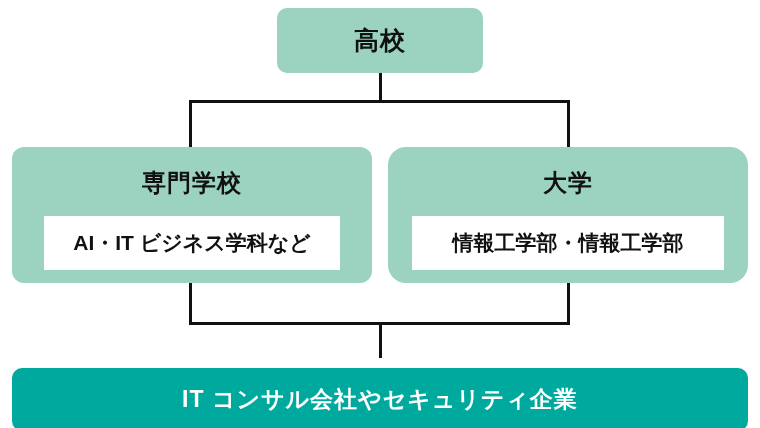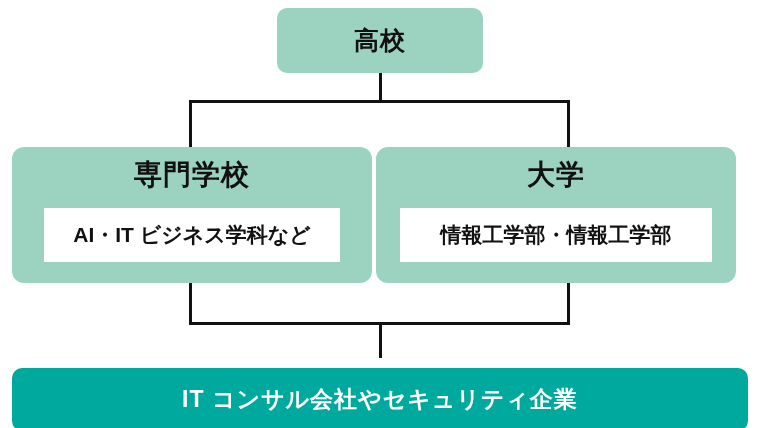--- a/index.html
+++ b/index.html
@@ -35,26 +35,26 @@
     display: flex; align-items: center; justify-content: center;
     font-size: 25px;
     letter-spacing: 1px;
   }
   .mid-box {
     top: 147px; width: 360px; height: 136px;
     border-radius: 12px;
     display: flex; flex-direction: column; align-items: center;
   }
   .mid-box.left  { left: 12px; }
-  .mid-box.right { left: 376px; }
+  .mid-box.right { left: 388px; border-radius: 18px; }
   .mid-title {
-    margin-top: 12px;
+    margin-top: 20px;
     height: 32px;
     display: flex; align-items: center; justify-content: center;
-    font-size: 28px;
+    font-size: 24px;
     font-weight: bold;
     letter-spacing: 1px;
   }
   .inner-box {
     margin-top: 17px;
     height: 54px;
     background: var(--inner_bg);
     display: flex; align-items: center; justify-content: center;
     font-size: 21px;
     font-weight: bold;

